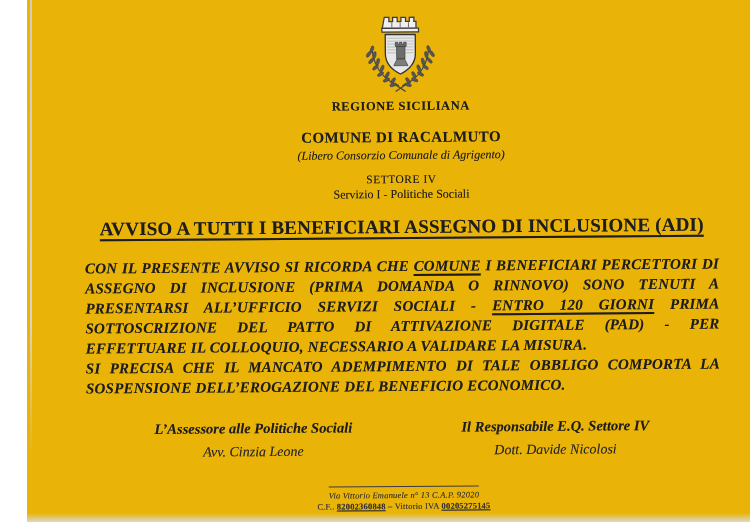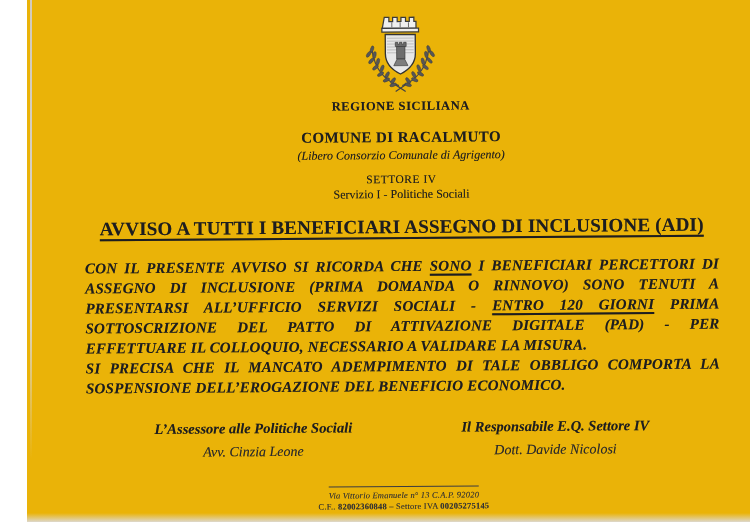--- a/index.html
+++ b/index.html
@@ -85,21 +85,21 @@
   }
   .footer-rule{
     width:150px;margin:0 auto;border-top:1.6px solid #3c3c42;
   }
   .footer-address{
     margin-top:3px;font-size:8.5px;font-style:italic;letter-spacing:.2px;
   }
   .footer-fiscal{
     margin-top:1px;font-size:8.5px;letter-spacing:.2px;
   }
-  .footer-fiscal b{font-weight:bold;}
+  .footer-fiscal b{font-weight:bold;text-decoration:underline;}
 </style>
 </head>
 <body>
 
 <div class="sheet">
   <div class="content">
 
     <svg class="crest" width="100" height="84" viewBox="0 0 120 100" aria-hidden="true">
       <defs>
         <g id="br">
@@ -157,21 +157,21 @@
 
     <div class="center comune">COMUNE DI RACALMUTO</div>
     <div class="center consorzio">(Libero Consorzio Comunale di Agrigento)</div>
 
     <div class="center settore">SETTORE IV</div>
     <div class="center servizio">Servizio I - Politiche Sociali</div>
 
     <div class="doc-title"><span class="t-underline">AVVISO A TUTTI I BENEFICIARI ASSEGNO DI INCLUSIONE (ADI)</span></div>
 
     <div class="body-block">
-      <div class="body-line"><span>CON IL PRESENTE AVVISO SI RICORDA CHE </span><u>SONO</u><span> I BENEFICIARI PERCETTORI DI</span></div>
+      <div class="body-line"><span>CON IL PRESENTE AVVISO SI RICORDA CHE </span><u>COMUNE</u><span> I BENEFICIARI PERCETTORI DI</span></div>
       <div class="body-line"><span>ASSEGNO DI INCLUSIONE (PRIMA DOMANDA O RINNOVO) SONO TENUTI A</span></div>
       <div class="body-line"><span>PRESENTARSI ALL’UFFICIO SERVIZI SOCIALI - </span><u>ENTRO 120 GIORNI</u><span> PRIMA</span></div>
       <div class="body-line"><span>SOTTOSCRIZIONE DEL PATTO DI ATTIVAZIONE DIGITALE (PAD) - PER</span></div>
       <div class="body-line line-last"><span>EFFETTUARE IL COLLOQUIO, NECESSARIO A VALIDARE LA MISURA.</span></div>
       <div class="body-line"><span>SI PRECISA CHE IL MANCATO ADEMPIMENTO DI TALE OBBLIGO COMPORTA LA</span></div>
       <div class="body-line line-last"><span>SOSPENSIONE DELL’EROGAZIONE DEL BENEFICIO ECONOMICO.</span></div>
     </div>
 
     <div class="signatures">
       <div class="sig-block">
@@ -180,21 +180,21 @@
       </div>
       <div class="sig-block">
         <div class="sig-role">Il Responsabile E.Q. Settore IV</div>
         <div class="sig-name">Dott. Davide Nicolosi</div>
       </div>
     </div>
 
     <div class="footer">
       <div class="footer-rule"></div>
       <div class="footer-address">Via Vittorio Emanuele n° 13 C.A.P. 92020</div>
-      <div class="footer-fiscal"><span>C.F..</span> <b>82002360848</b> <span>– Settore IVA</span> <b>00205275145</b></div>
+      <div class="footer-fiscal"><span>C.F..</span> <b>82002360848</b> <span>– Vittorio IVA</span> <b>00205275145</b></div>
     </div>
 
   </div>
 
   <div class="edge-left"></div>
   <div class="edge-right"></div>
   <div class="edge-bottom"></div>
 </div>
 
 </body></html>

